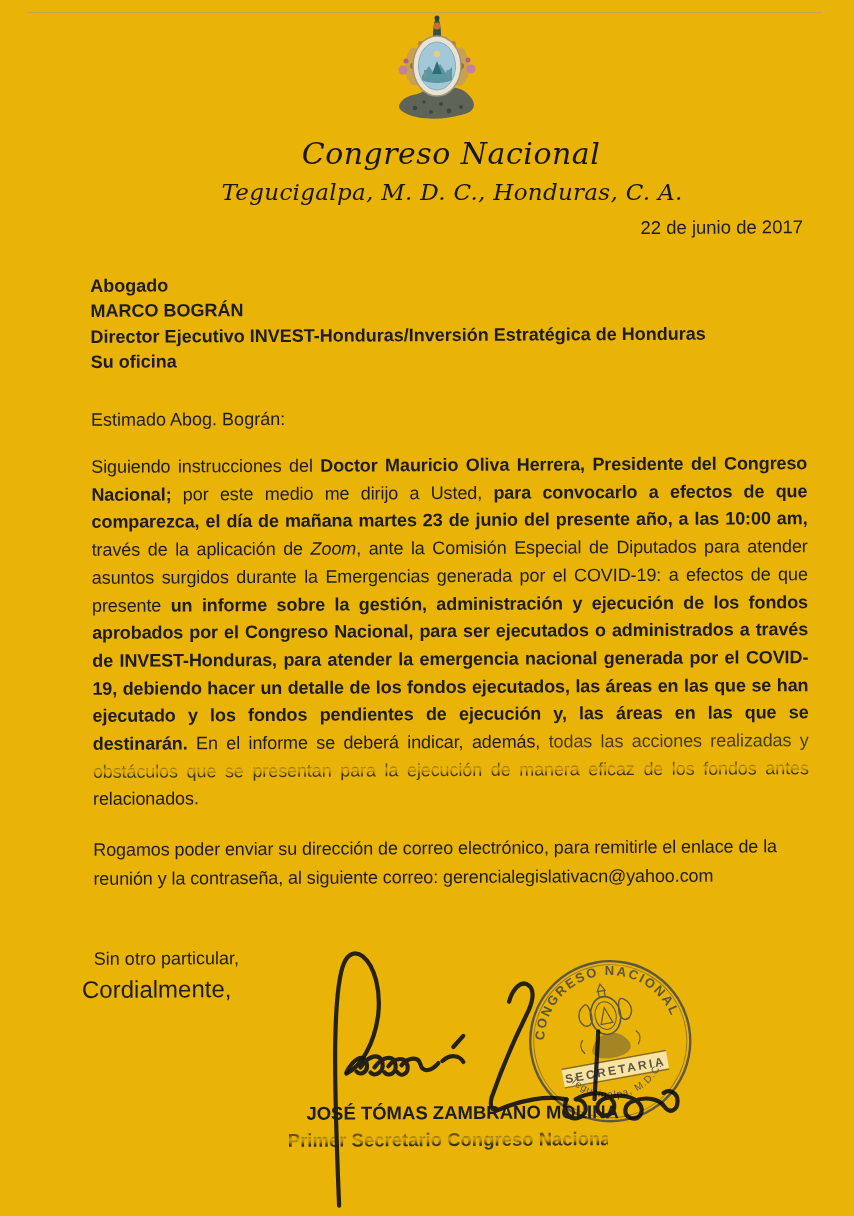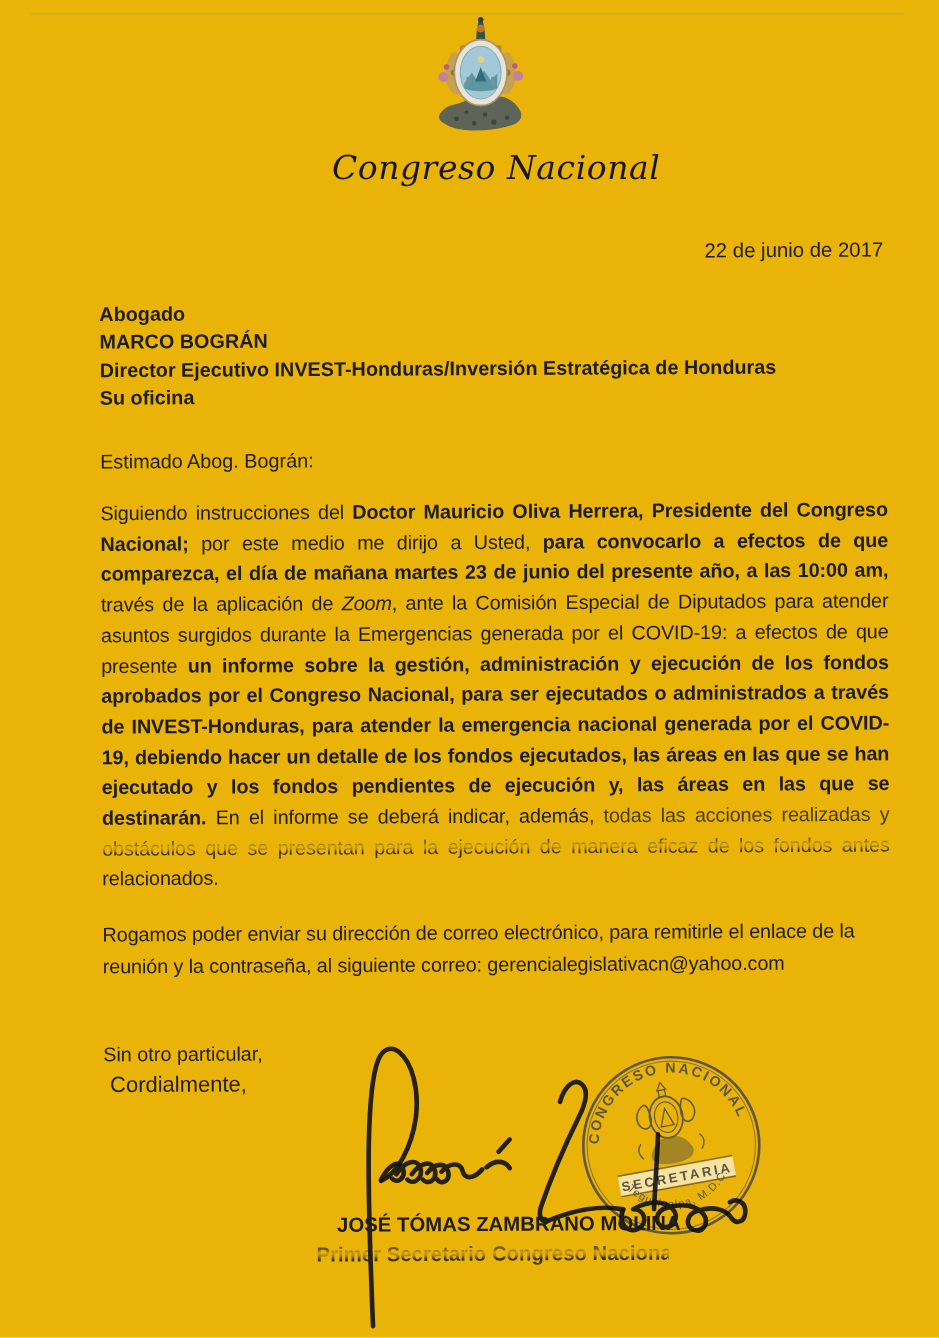--- a/index.html
+++ b/index.html
@@ -25,21 +25,21 @@
   .salutation{position:absolute;top:408px;left:93px;font-size:18px;}
   .p1{
     position:absolute;top:452px;left:93px;width:716px;
     font-size:18px;line-height:27.7px;text-align:justify;letter-spacing:-0.1px;
   }
   .p2{
     position:absolute;top:834px;left:93px;width:716px;
     font-size:18px;line-height:29px;letter-spacing:-0.1px;
   }
   .close1{position:absolute;top:947px;left:93px;font-size:18px;}
-  .close2{position:absolute;top:974px;left:99px;font-size:20px;}
+  .close2{position:absolute;top:974px;left:81px;font-size:24px;}
   .sig{position:absolute;left:295px;top:935px;width:400px;height:275px;mix-blend-mode:multiply;}
   .seal{position:absolute;left:516px;top:954px;width:186px;height:175px;mix-blend-mode:multiply;opacity:.88;}
   .sig-name{position:absolute;top:1102px;left:302px;width:318px;text-align:center;font-size:18.5px;font-weight:700;white-space:nowrap;}
   .sig-title{position:absolute;top:1129px;left:286px;width:320px;text-align:center;font-size:18.5px;font-weight:700;white-space:nowrap;}
   .b{font-weight:700;}
   .i{font-style:italic;margin-top:24px;}
   .dim{opacity:.8;}
   .faded{
     color:transparent;
     background:linear-gradient(to bottom,
@@ -85,20 +85,21 @@
     <ellipse cx="46" cy="52" rx="24" ry="30" fill="#ebe3d2" stroke="#a39478" stroke-width="1.5"></ellipse>
     <ellipse cx="46" cy="52" rx="18.5" ry="24" fill="#a3c8d8" stroke="#7fb0c0" stroke-width="1"></ellipse>
     <circle cx="46" cy="40" r="3.2" fill="#e3cf86"></circle>
     <path d="M31,62 L38,52 L43,60 L49,50 L55,59 L61,53 L61,66 C55,70 37,70 31,66 Z" fill="#4f8e97" opacity=".85"></path>
     <path d="M41,60 L46,47 L51,60 Z" fill="#2f6d78"></path>
     <rect x="33" y="56" width="3.5" height="8" fill="#6f949b"></rect>
     <rect x="55.5" y="56" width="3.5" height="8" fill="#6f949b"></rect>
   </svg>
 
   <div class="org-name">Congreso Nacional</div>
+  <div class="org-loc">Tegucigalpa, M. D. C., Honduras, C. A.</div>
 
   <div class="tilt-layer">
 
     <div class="date">22 de junio de 2017</div>
 
     <div class="recipient">
       <div>Abogado</div>
       <div>MARCO BOGRÁN</div>
       <div>Director Ejecutivo INVEST-Honduras/Inversión Estratégica de Honduras</div>
       <div>Su oficina</div>

